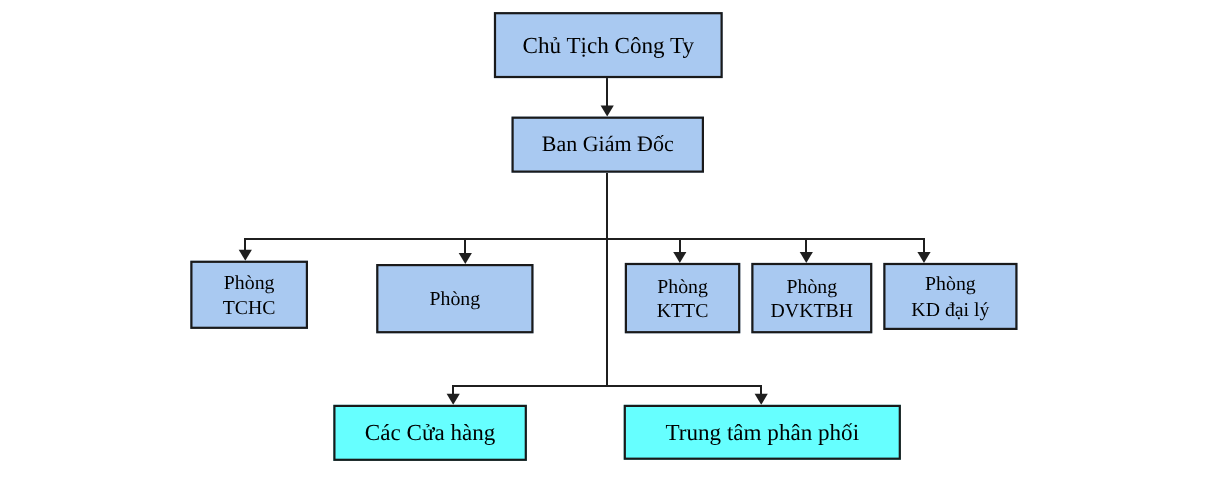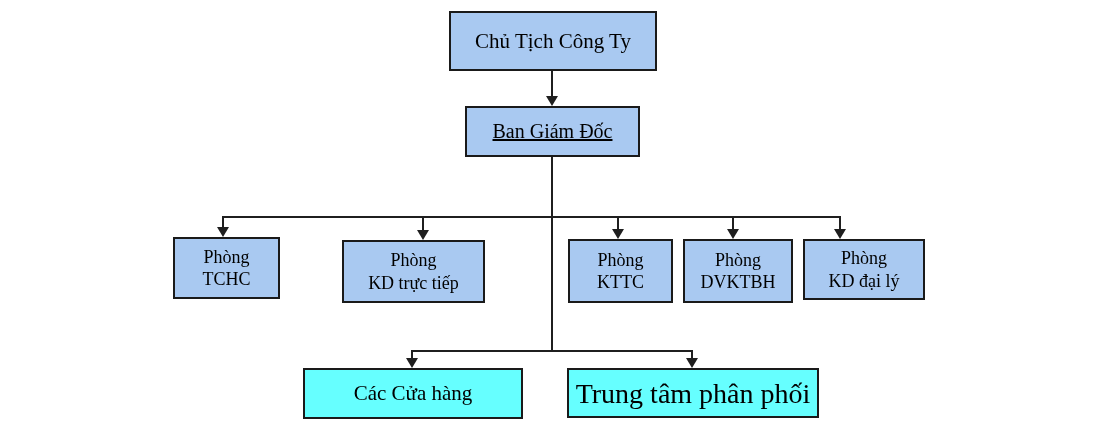--- a/index.html
+++ b/index.html
@@ -39,28 +39,28 @@
     flex-direction:column;
     align-items:center;
     justify-content:center;
     text-align:center;
     z-index:1;
     line-height:1.25;
   }
   .node.blue{background:var(--department-fill);}
   .node.cyan{background:var(--distribution-fill);}
   .node-president{left:449px;top:11px;width:208px;height:60px;font-size:21px;}
-  .node-board{left:465px;top:106px;width:175px;height:51px;font-size:20px;text-decoration:underline;}
+  .node-board{left:465px;top:106px;width:175px;height:51px;font-size:20px;}
   .node-dept1{left:173px;top:237px;width:107px;height:62px;font-size:18px;}
   .node-dept2{left:342px;top:240px;width:143px;height:63px;font-size:18px;}
   .node-dept3{left:568px;top:239px;width:105px;height:64px;font-size:18px;}
   .node-dept4{left:683px;top:239px;width:110px;height:64px;font-size:18px;}
   .node-dept5{left:803px;top:239px;width:122px;height:61px;font-size:18px;}
-  .node-stores{left:303px;top:368px;width:220px;height:51px;font-size:21px;}
-  .node-center{left:567px;top:368px;width:252px;height:50px;font-size:28px;}
+  .node-stores{left:303px;top:368px;width:176px;height:51px;font-size:21px;}
+  .node-center{left:567px;top:368px;width:252px;height:50px;font-size:21px;}
   .node span{display:block;}
 </style>
 </head>
 <body>
 
 <div class="canvas">
 
   <svg class="connectors" viewBox="0 0 1108 445" xmlns="http://www.w3.org/2000/svg">
 
     <line x1="552" y1="71" x2="552" y2="98"></line>
@@ -97,21 +97,20 @@
     <span>Ban Giám Đốc</span>
   </div>
 
   <div class="node blue node-dept1">
     <span>Phòng</span>
     <span>TCHC</span>
   </div>
 
   <div class="node blue node-dept2">
     <span>Phòng</span>
-    <span>KD trực tiếp</span>
   </div>
 
   <div class="node blue node-dept3">
     <span>Phòng</span>
     <span>KTTC</span>
   </div>
 
   <div class="node blue node-dept4">
     <span>Phòng</span>
     <span>DVKTBH</span>

